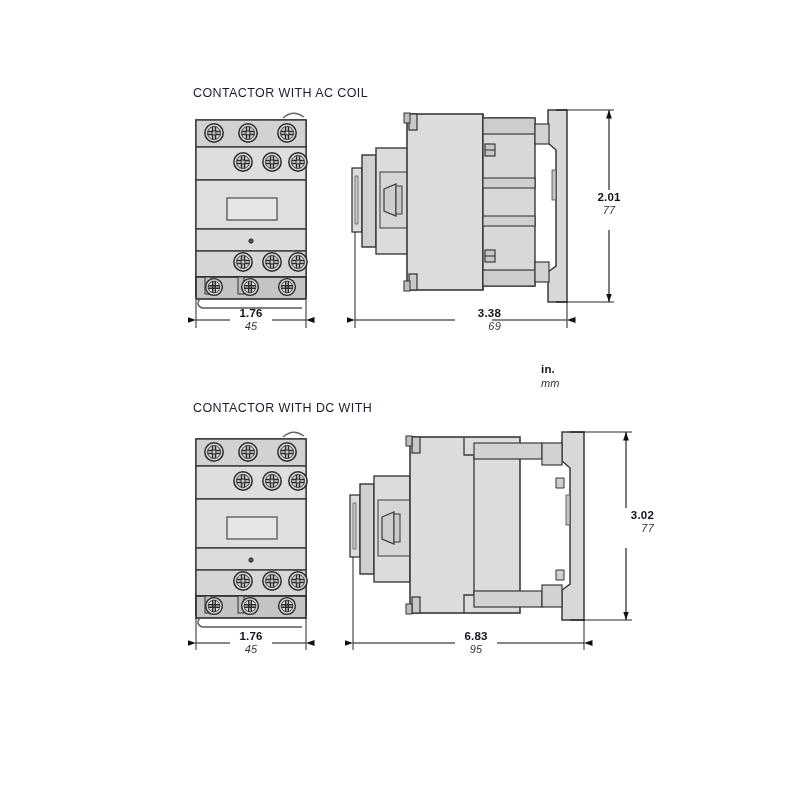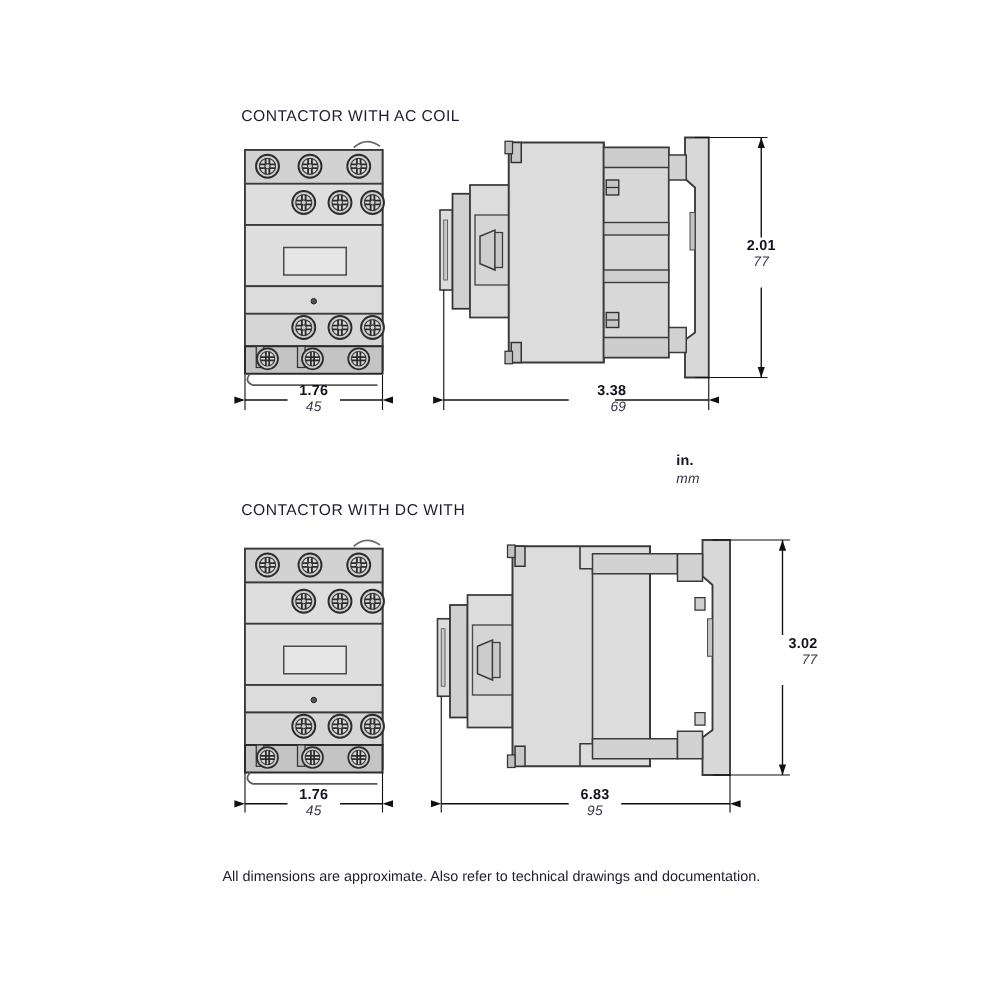--- a/index.html
+++ b/index.html
@@ -312,15 +312,14 @@
   <div class="dim-label" id="lbl-dc-w" style="left:223px; top:630px; width:56px;">
     <div class="dim-in">1.76</div>
     <div class="dim-mm">45</div>
   </div>
 
   <div class="dim-label" id="lbl-dc-d" style="left:448px; top:630px; width:56px;">
     <div class="dim-in">6.83</div>
     <div class="dim-mm">95</div>
   </div>
 
-  <div id="footnote" class="nosel">All dimensions are approximate.  Also refer to technical drawings and documentation.</div>
 
 </div>
 
 </body></html>

